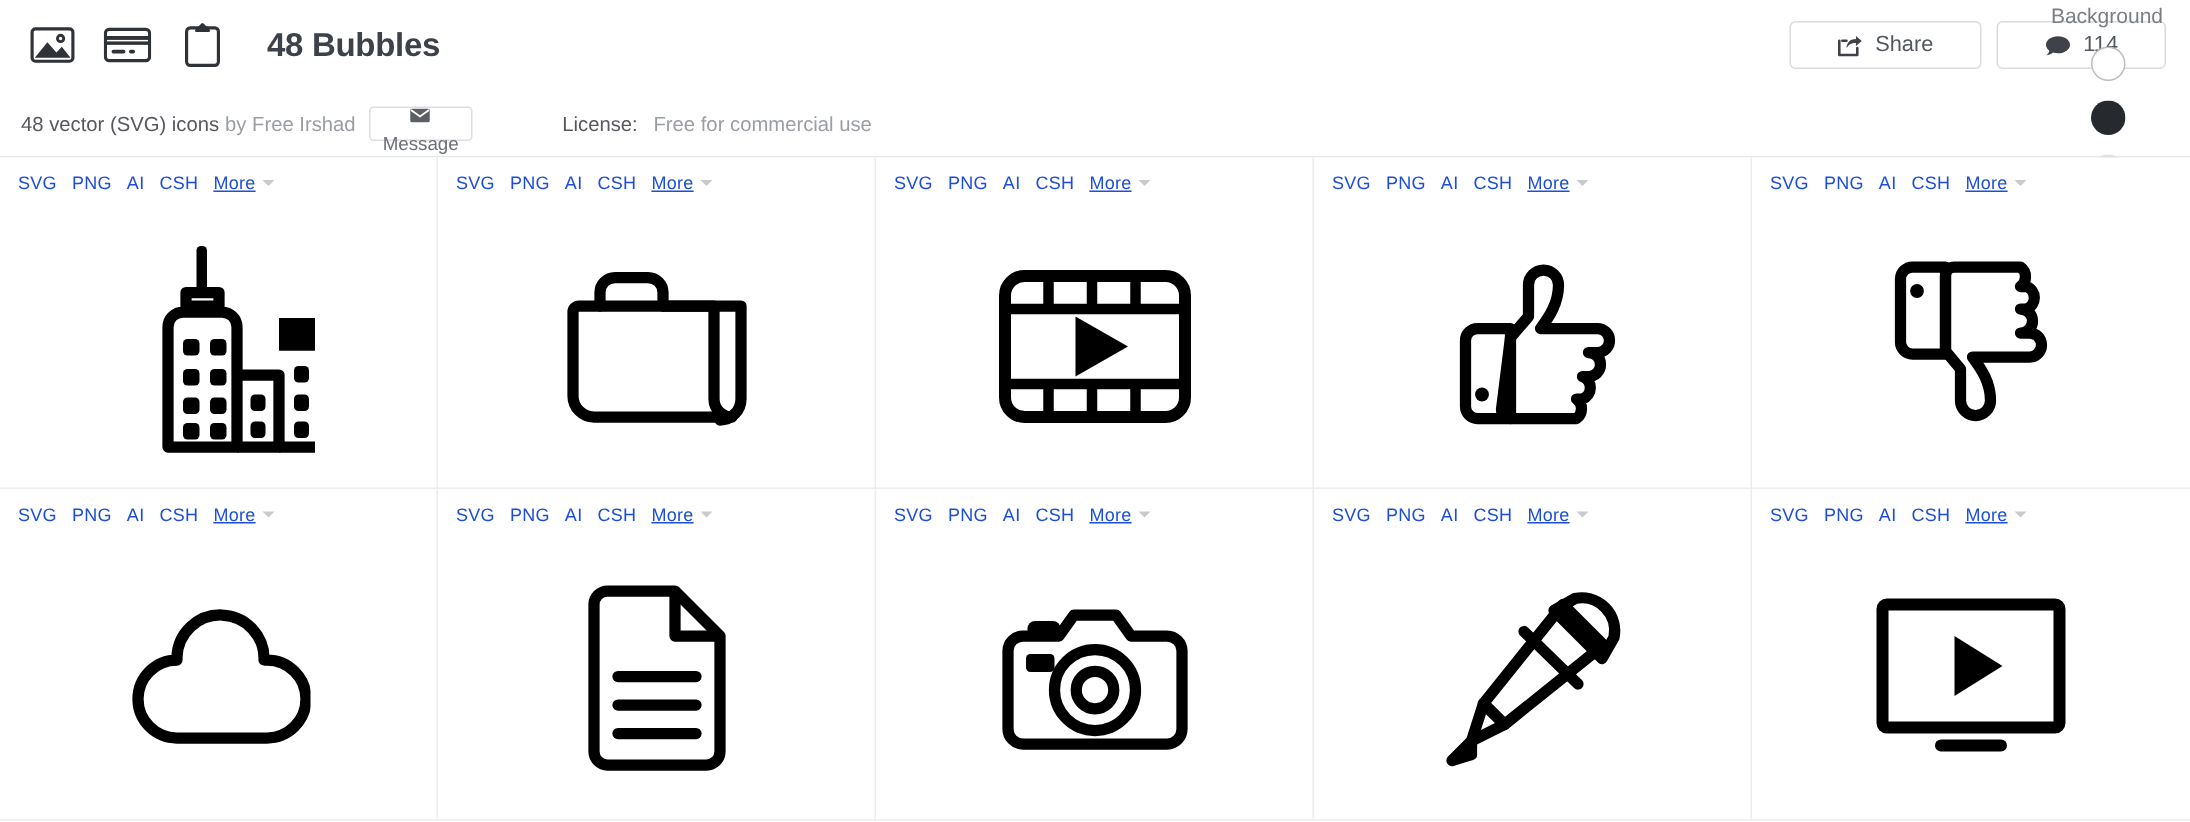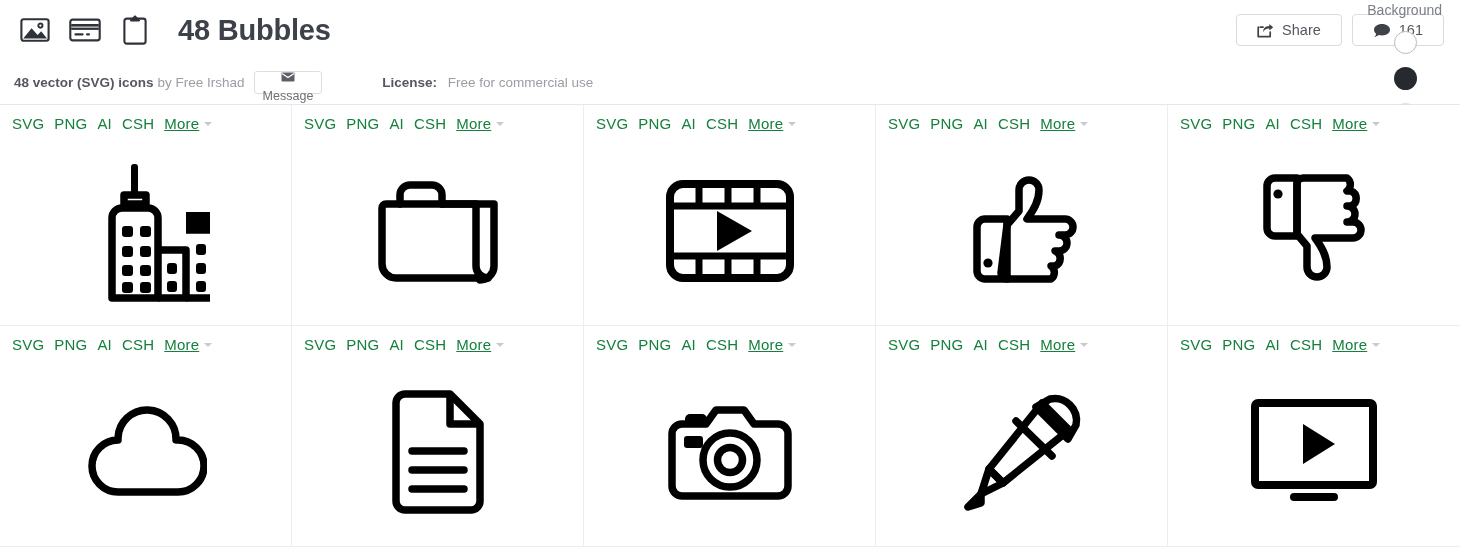--- a/index.html
+++ b/index.html
@@ -20,33 +20,33 @@
     padding: 0 16px 0 18px;
   }
   .kind-icons { display: flex; align-items: center; gap: 16px; }
   .kind-icon {
     width: 34px; height: 32px;
     display: flex; align-items: center; justify-content: center;
     color: #2f3238;
   }
   .pack-title {
     margin-left: 26px;
-    font-size: 29px;
+    font-size: 22px;
     font-weight: bold;
     color: #3d4149;
     letter-spacing: -0.2px;
   }
   .topbar-right {
     margin-left: auto;
     display: flex; align-items: center; gap: 10px;
   }
   .btn {
     display: inline-flex; align-items: center; gap: 8px;
     height: 32px;
-    padding: 0 20px;
+    padding: 0 31px;
     border: 1px solid #d9dbde;
     border-radius: 4px;
     background: #fff;
     color: #53575e;
     font-size: 14.5px;
     line-height: 1;
     cursor: pointer;
     white-space: nowrap;
   }
   .btn .glyph { display: flex; align-items: center; color: #3f4248; }
@@ -55,21 +55,21 @@
   .metabar {
     position: relative;
     height: 45px;
     display: flex;
     align-items: center;
     padding: 0 16px 0 14px;
     border-bottom: 1px solid #e6e7e9;
     font-size: 13.5px;
     color: #9a9ea4;
   }
-  .meta-strong { color: #55585e; font-weight: bold; }
+  .meta-strong { color: #55585e; font-weight: normal; }
   .meta-plain { color: #9a9ea4; }
   .msg-btn {
     display: inline-flex; align-items: center; gap: 6px;
     height: 23px;
     padding: 0 8px;
     margin: 0 7px 0 9px;
     border: 1px solid #dcdee1;
     border-radius: 3px;
     background: #fff;
     color: #6c7076;
@@ -113,22 +113,22 @@
     border-right: 1px solid #eceded;
     border-bottom: 1px solid #eceded;
     background: #fff;
     overflow: hidden;
   }
   .cell:nth-child(5n) { border-right: none; }
   .formats {
     position: absolute;
     top: 10px; left: 12px;
     display: flex; gap: 10px;
-    font-size: 15px;
-    color: #15803d;
+    font-size: 12px;
+    color: #1d4ed8;
   }
   .fmt { cursor: pointer; letter-spacing: 0.2px; }
   .fmt-more { display: inline-flex; align-items: center; gap: 5px; text-decoration: underline; }
   .caret {
     width: 0; height: 0;
     border-left: 4.5px solid transparent;
     border-right: 4.5px solid transparent;
     border-top: 4.5px solid #c8cbce;
   }
   .art {
@@ -181,21 +181,21 @@
       </span>
       <span>Share</span>
     </button>
 
     <button class="btn">
       <span class="glyph">
         <svg width="18" height="15" viewBox="0 0 18 15" fill="none">
           <path d="M9 1.1 C13.6 1.1 17 3.6 17 6.8 C17 10.0 13.6 12.5 9 12.5 C7.8 12.5 6.7 12.35 5.7 12.05 C4.3 13.2 2.6 13.85 1.1 14.0 C2.3 13.0 3.0 11.9 3.2 10.8 C1.85 9.75 1 8.35 1 6.8 C1 3.6 4.4 1.1 9 1.1 Z" fill="#3f4248"></path>
         </svg>
       </span>
-      <span>161</span>
+      <span>114</span>
     </button>
   </div>
 </div>
 
 <div class="metabar">
   <span class="meta-strong">48 vector (SVG) icons</span>
   <span style="width:4px"></span>
   <span class="meta-plain">by Free Irshad</span>
 
   <button class="msg-btn">

